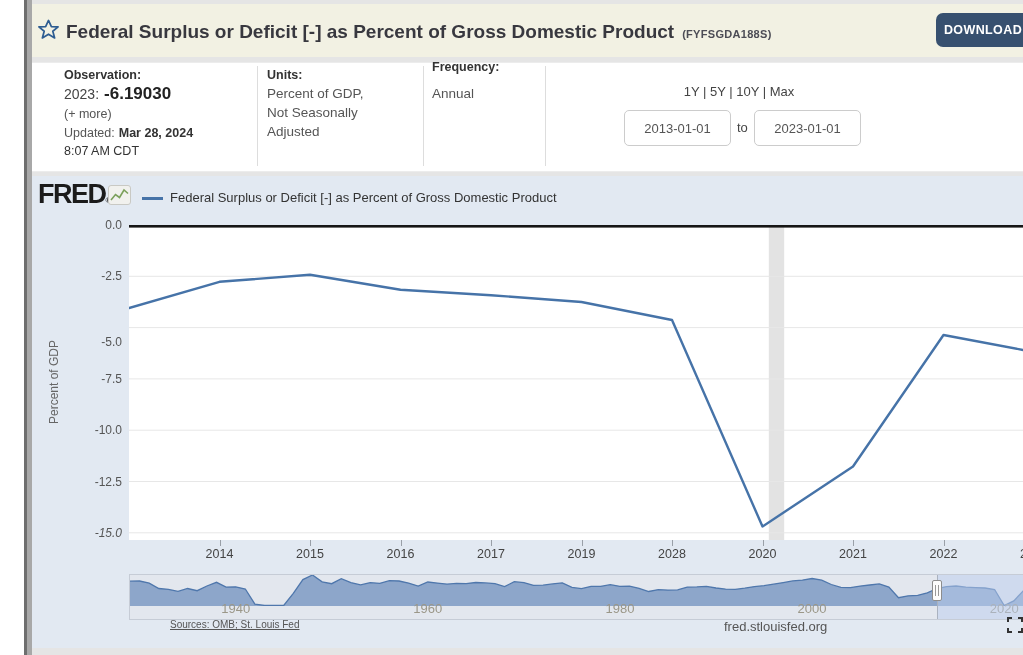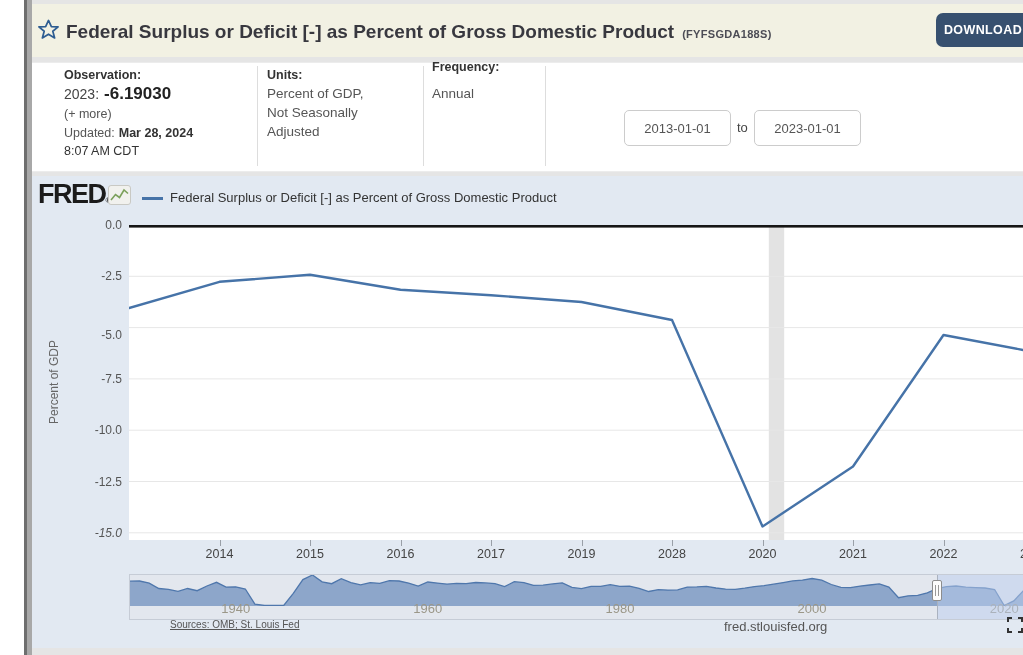--- a/index.html
+++ b/index.html
@@ -118,20 +118,21 @@
   <div class="abs obs-time">8:07 AM CDT</div>
 
   <div class="abs lab units-label">Units:</div>
   <div class="abs units-line" style="top:86px;">Percent of GDP,</div>
   <div class="abs units-line" style="top:105px;">Not Seasonally</div>
   <div class="abs units-line" style="top:124px;">Adjusted</div>
 
   <div class="abs lab freq-label">Frequency:</div>
   <div class="abs freq-value">Annual</div>
 
+  <div class="abs presets">1Y | 5Y | 10Y | Max</div>
   <input class="abs date-input date-start" value="2013-01-01" style="">
   <div class="abs to-label">to</div>
   <input class="abs date-input date-end" value="2023-01-01" style="">
 
   <div class="abs chart-region"></div>
   <div class="abs fred-wordmark"><span>FRED</span><span class="fred-reg">®</span></div>
   <div class="abs fred-chart-icon">
     <svg width="21" height="18" viewBox="0 0 21 18">
       <polyline points="2,14 6.5,8.5 10.5,11.5 15,4 19,7.5" fill="none" stroke="#7ba05b" stroke-width="1.6"></polyline>
     </svg>
@@ -147,21 +148,21 @@
         <line x1="0" x2="905" y1="153.9" y2="153.9" stroke="#e7e7e7" stroke-width="1"></line>
         <line x1="0" x2="905" y1="205.2" y2="205.2" stroke="#e7e7e7" stroke-width="1"></line>
         <line x1="0" x2="905" y1="256.5" y2="256.5" stroke="#e7e7e7" stroke-width="1"></line>
         <line x1="0" x2="905" y1="307.8" y2="307.8" stroke="#e7e7e7" stroke-width="1"></line>
         <polyline points="0.0,83.1 90.5,56.8 181.0,49.7 271.5,64.8 362.0,70.2 452.5,77.0 543.0,95.0 633.5,301.5 724.0,241.5 814.5,110.0 905.0,127.0" fill="none" stroke="#4673a8" stroke-width="2.4" stroke-linejoin="round" stroke-linecap="round"></polyline>
         <rect x="0" y="0" width="905" height="2.6" fill="#161616"></rect>
       </svg></div>
   <div id="y-axis">
       <div class="ytick" style="top: 218px;">0.0</div>
       <div class="ytick" style="top: 269.303px;">-2.5</div>
-      <div class="ytick" style="top: 328px; padding-left: 21px;">-5.0</div>
+      <div class="ytick" style="top: 335px; padding-left: 21px;">-5.0</div>
       <div class="ytick" style="top: 371.909px;">-7.5</div>
       <div class="ytick" style="top: 423.212px;">-10.0</div>
       <div class="ytick" style="top: 474.515px;">-12.5</div>
       <div class="ytick" style="top: 525.818px; font-style: italic;">-15.0</div>
     </div>
   <div id="x-axis">
       <div class="abs xtick-mark" style="left: 195.5px;"></div>
       <div class="abs xtick-label" style="left: 165.5px;">2014</div>
       <div class="abs xtick-mark" style="left: 286px;"></div>
       <div class="abs xtick-label" style="left: 256px;">2015</div>

